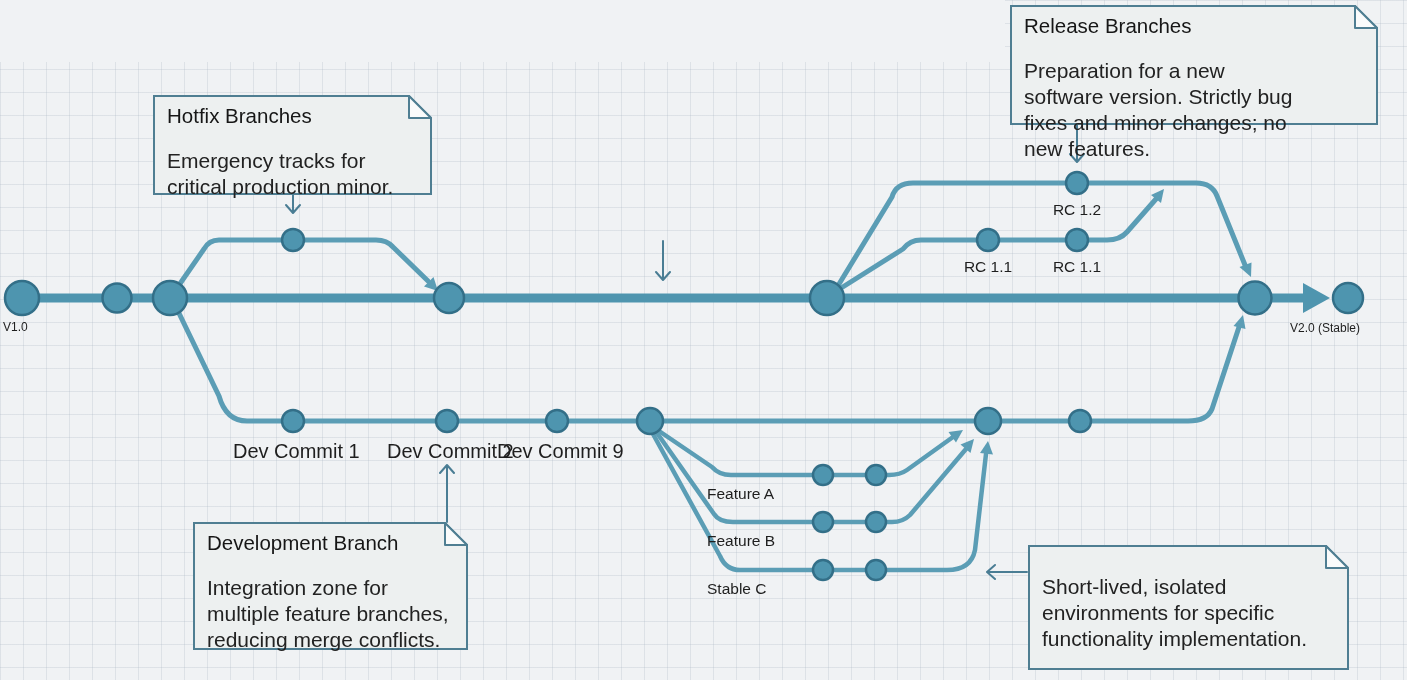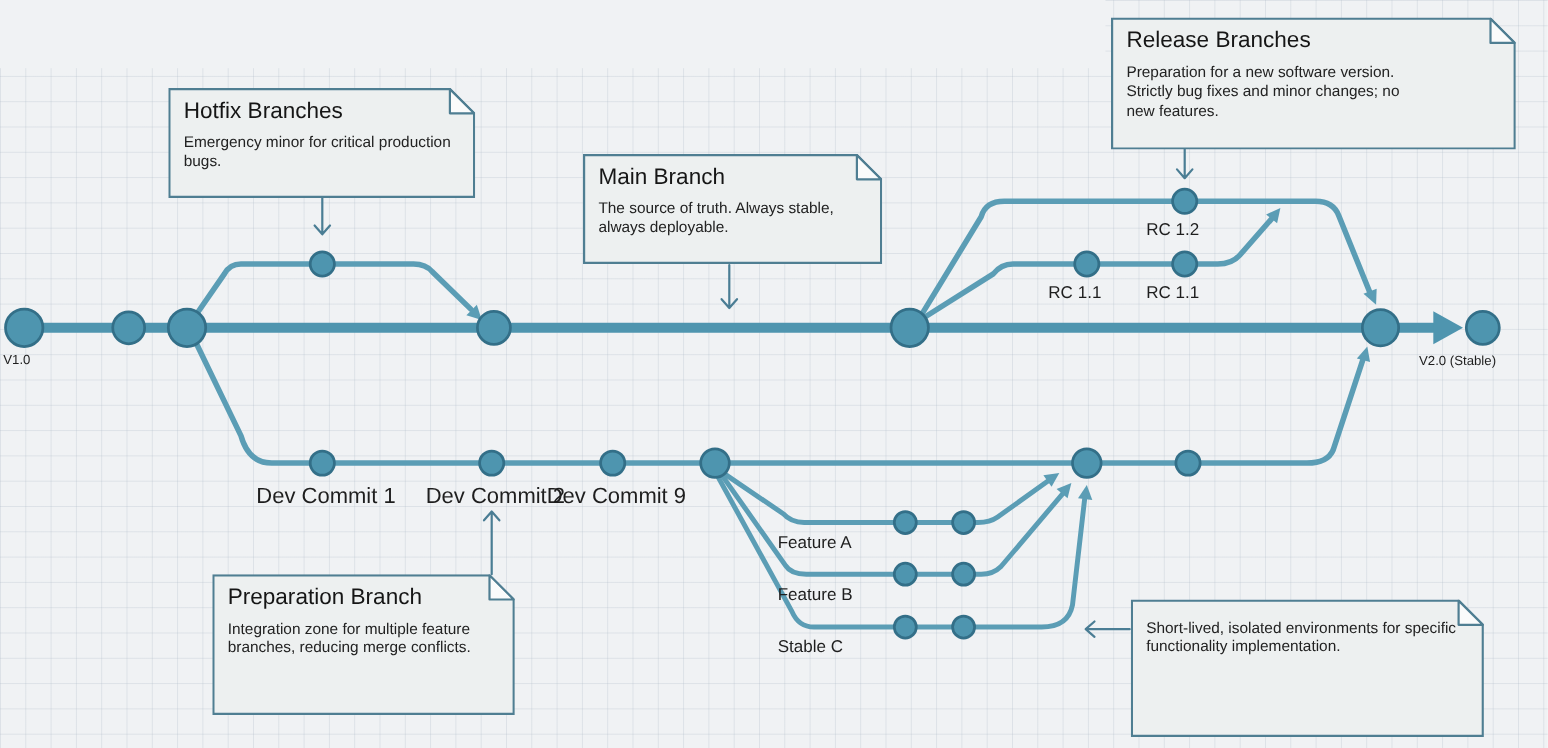--- a/index.html
+++ b/index.html
@@ -22,31 +22,31 @@
   .plain-strip{position:absolute;left:0;top:0;width:1005px;height:62px;background:var(--bg)}
   svg.diagram{position:absolute;left:0;top:0}
   .line-main{stroke:var(--line-main);stroke-width:9;fill:none;stroke-linecap:round}
   .line-branch{stroke:var(--line-branch);stroke-width:5;fill:none;stroke-linecap:round;stroke-linejoin:round}
   .line-feature{stroke:var(--line-branch);stroke-width:4.5;fill:none;stroke-linecap:round;stroke-linejoin:round}
   .merge-head{fill:var(--line-branch);stroke:none}
   .main-head{fill:var(--line-main);stroke:none}
   .node{fill:var(--node-fill);stroke:var(--node-stroke);stroke-width:2.5}
   .note-arrow{stroke:var(--arrow);stroke-width:2;fill:none;stroke-linecap:round;stroke-linejoin:round}
   .lbl{position:absolute;color:var(--text);white-space:nowrap}
-  .lbl.center{text-align:left}
+  .lbl.center{text-align:center}
   .lbl-version{font-size:12px}
   .lbl-commit{font-size:20px}
   .lbl-small{font-size:15.5px}
   .note{position:absolute}
   .note svg{position:absolute;left:0;top:0}
   .note-outline{fill:var(--note-bg);stroke:var(--note-border);stroke-width:2}
   .note-fold{fill:var(--note-fold-bg);stroke:var(--note-border);stroke-width:2;stroke-linejoin:round}
   .note-content{position:relative;padding:9px 14px 0 14px}
   .note-title{font-size:20.5px;color:#161616}
-  .note-body{font-size:14px;line-height:1.24;margin-top:8px;color:#222}
+  .note-body{font-size:21px;line-height:1.24;margin-top:20px;color:#222}
 </style>
 </head>
 <body>
 
 <div class="stage">
   <div class="plain-strip"></div>
 
   <svg class="diagram" width="1407" height="680" viewBox="0 0 1407 680">
 
     <path class="line-main" d="M22,298 L1255,298"></path>
@@ -118,60 +118,50 @@
   <div class="lbl lbl-small center" style="left:1042px;top:258px;width:70px">RC 1.1</div>
 
   <div class="lbl lbl-commit center" style="left:233px;top:440px;width:120px">Dev Commit 1</div>
   <div class="lbl lbl-commit center" style="left:387px;top:440px;width:120px">Dev Commit 2</div>
   <div class="lbl lbl-commit center" style="left:497px;top:440px;width:120px">Dev Commit 9</div>
 
   <div class="lbl lbl-small" style="left:707px;top:485px">Feature A</div>
   <div class="lbl lbl-small" style="left:707px;top:532px">Feature B</div>
   <div class="lbl lbl-small" style="left:707px;top:580px">Stable C</div>
 
-  <div class="note" style="left:153px;top:80px;width:279px;height:124px">
+  <div class="note" style="left:153px;top:95px;width:279px;height:124px">
     <svg width="279" height="100">
       <path class="note-outline" d="M1,1 L256,1 L278,23 L278,99 L1,99 Z"></path>
       <path class="note-fold" d="M256,1 L256,23 L278,23 Z"></path>
     </svg>
     <div class="note-content">
       <div class="note-title">Hotfix Branches</div>
-      <div class="note-body">Emergency minor for critical production bugs.</div>
+      <div class="note-body">Emergency tracks for critical production minor.</div>
     </div>
   </div>
 
-  <div class="note" style="left:530px;top:140px;width:272px;height:100px">
-    <svg width="272" height="100">
-      <path class="note-outline" d="M1,1 L249,1 L271,23 L271,99 L1,99 Z"></path>
-      <path class="note-fold" d="M249,1 L249,23 L271,23 Z"></path>
-    </svg>
-    <div class="note-content">
-      <div class="note-title">Main Branch</div>
-      <div class="note-body">The source of truth. Always stable, always deployable.</div>
-    </div>
-  </div>
 
-  <div class="note" style="left:1010px;top:16px;width:300px;height:120px">
+  <div class="note" style="left:1010px;top:5px;width:300px;height:120px">
     <svg width="368" height="120">
       <path class="note-outline" d="M1,1 L345,1 L367,23 L367,119 L1,119 Z"></path>
       <path class="note-fold" d="M345,1 L345,23 L367,23 Z"></path>
     </svg>
     <div class="note-content">
       <div class="note-title">Release Branches</div>
       <div class="note-body">Preparation for a new software version. Strictly bug fixes and minor changes; no new features.</div>
     </div>
   </div>
 
   <div class="note" style="left:193px;top:522px;width:275px;height:128px">
     <svg width="275" height="128">
       <path class="note-outline" d="M1,1 L252,1 L274,23 L274,127 L1,127 Z"></path>
       <path class="note-fold" d="M252,1 L252,23 L274,23 Z"></path>
     </svg>
     <div class="note-content">
-      <div class="note-title">Preparation Branch</div>
+      <div class="note-title">Development Branch</div>
       <div class="note-body">Integration zone for multiple feature branches, reducing merge conflicts.</div>
     </div>
   </div>
 
   <div class="note" style="left:1028px;top:545px;width:321px;height:125px">
     <svg width="321" height="125">
       <path class="note-outline" d="M1,1 L298,1 L320,23 L320,124 L1,124 Z"></path>
       <path class="note-fold" d="M298,1 L298,23 L320,23 Z"></path>
     </svg>
     <div class="note-content">

